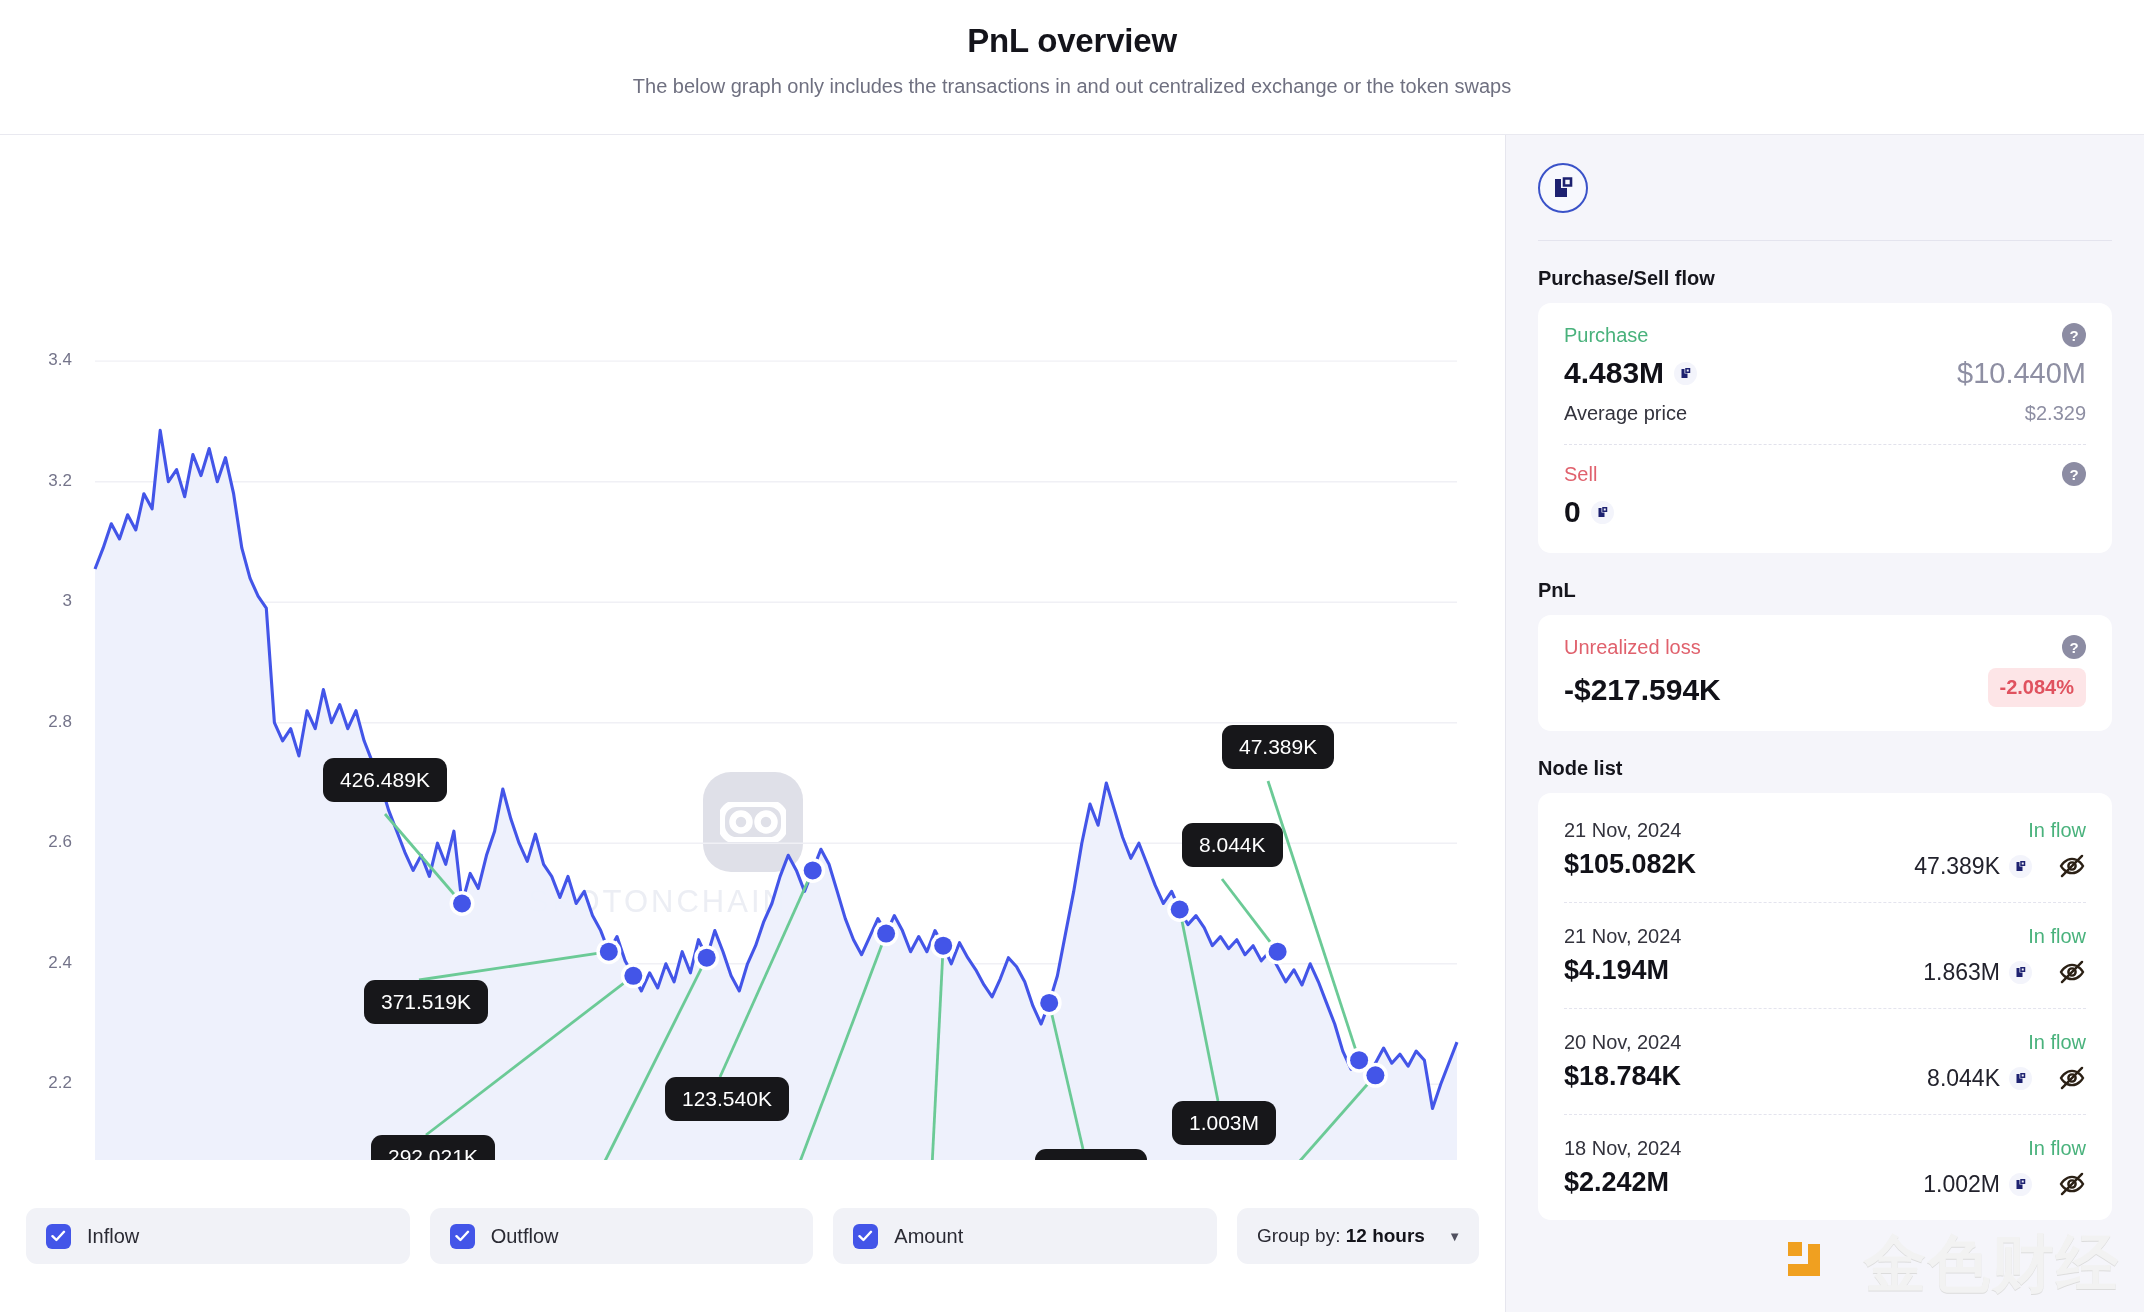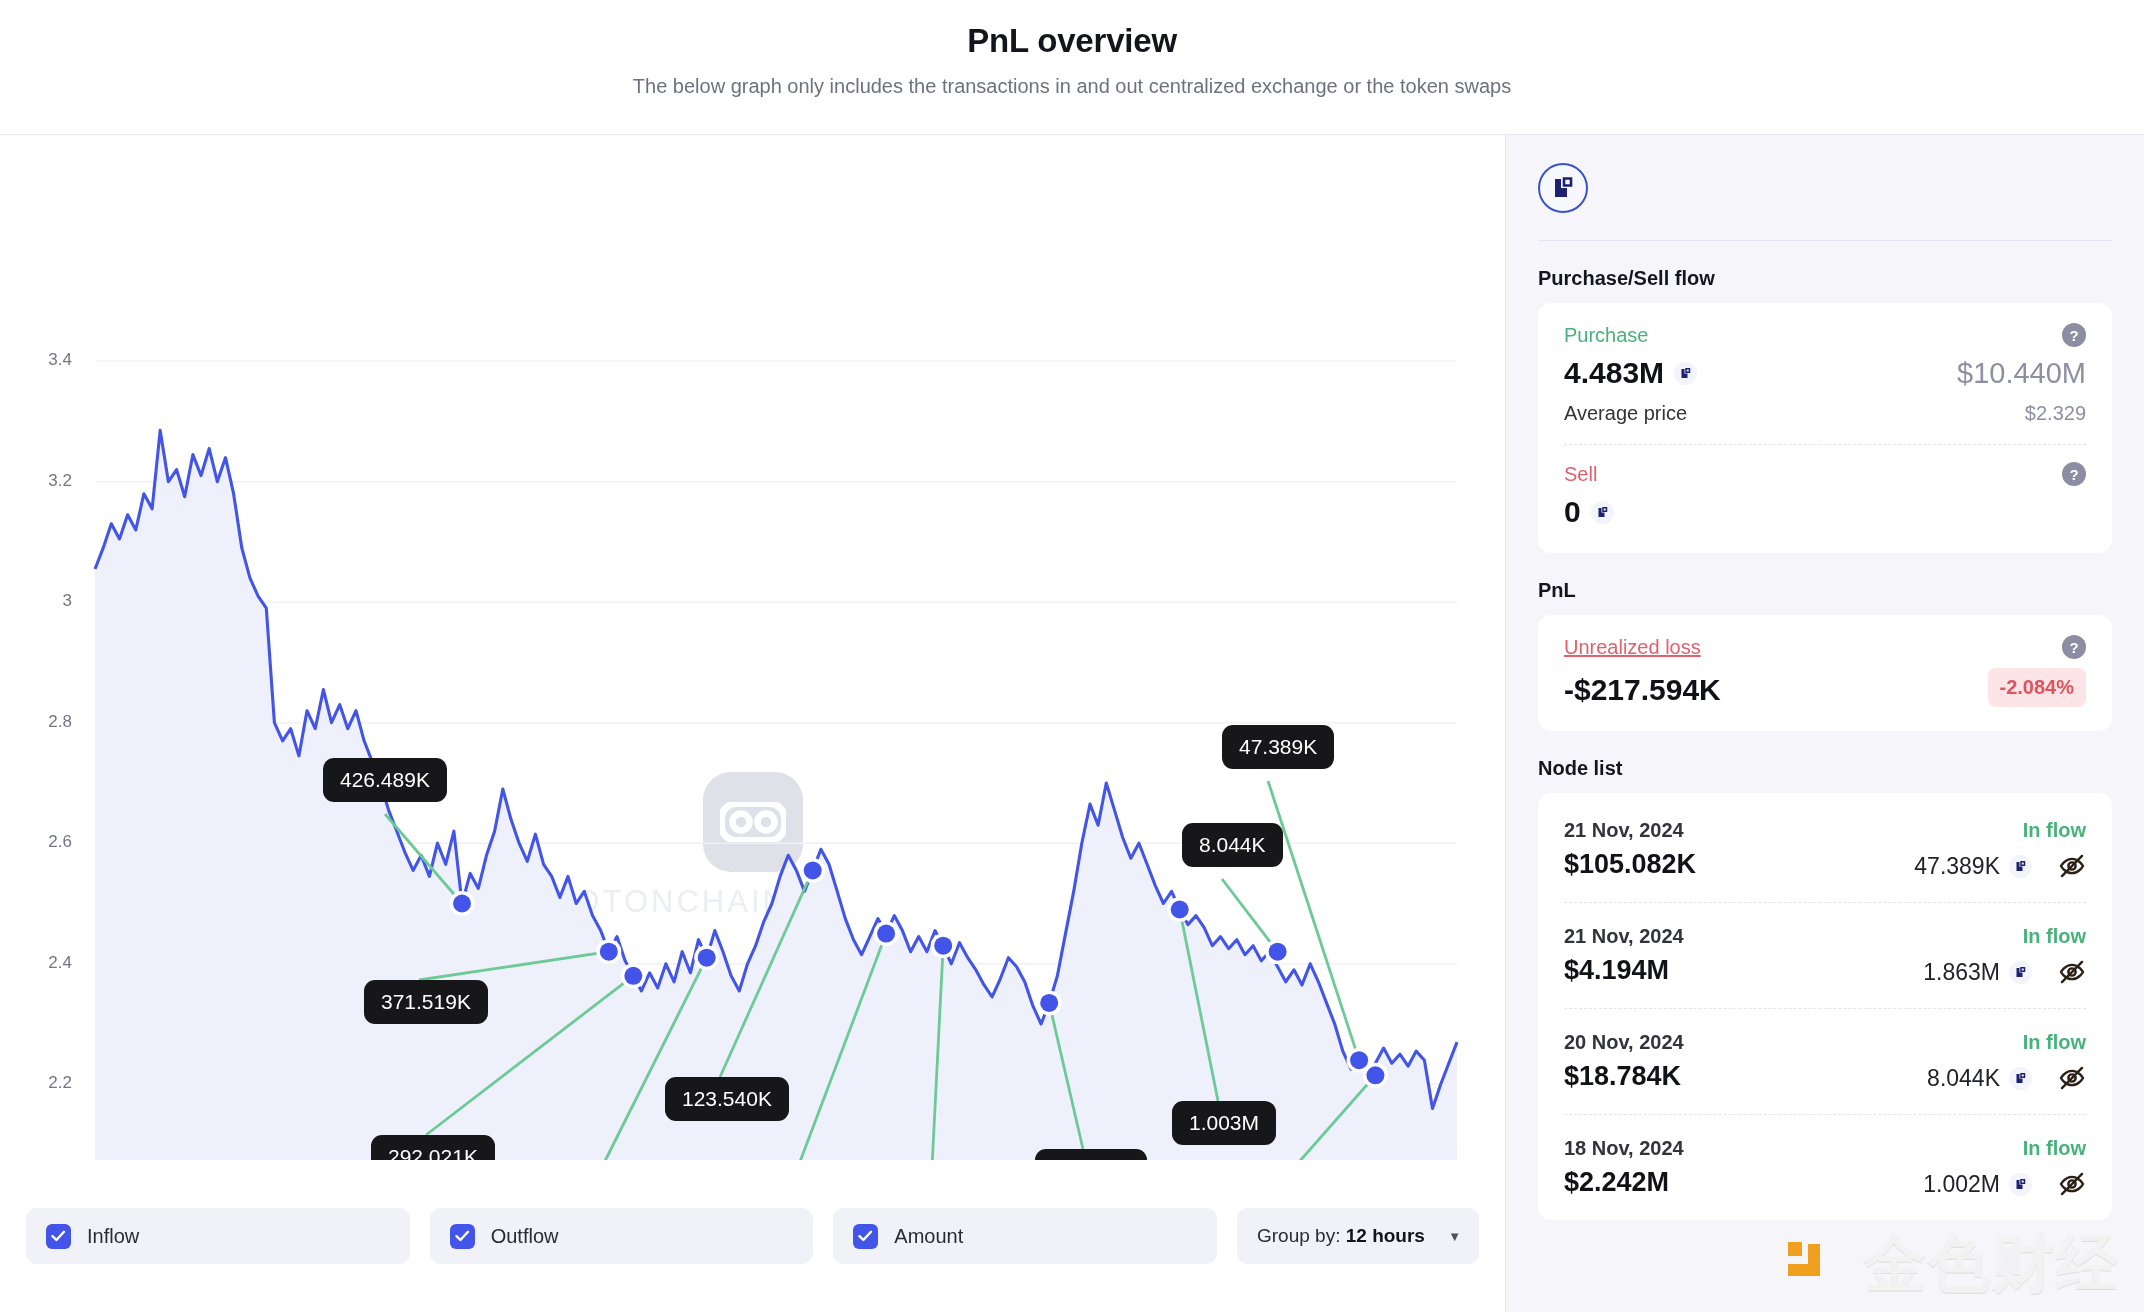--- a/index.html
+++ b/index.html
@@ -57,40 +57,40 @@
              padding: 28px 32px 0 32px; position: relative; overflow: hidden; }
   .tokenring { width: 50px; height: 50px; border-radius: 50%; border: 2.5px solid #3a52c8;
                background: #f7f8fd; display: flex; align-items: center; justify-content: center; }
   .sb-rule { height: 1px; background: #e4e4ee; margin: 27px 0 0; }
   .sec-title { font-size: 20px; font-weight: bold; color: #15151c; margin: 26px 0 13px; }
   .card { background: #fff; border-radius: 13px; padding: 20px 26px 24px; }
 
   .row-head { display: flex; align-items: flex-end; justify-content: space-between; }
   .lbl-buy { font-size: 20px; color: #49b27c; }
   .lbl-sell { font-size: 20px; color: #e0616d; }
-  .lbl-loss { font-size: 20px; color: #e0616d; text-decoration: underline; }
+  .lbl-loss { font-size: 20px; color: #e0616d; }
   .qmark { width: 24px; height: 24px; border-radius: 50%; background: #8c8ca3; color: #fff;
            font-size: 15px; font-weight: bold; display: flex; align-items: center; justify-content: center; }
   .row-val { display: flex; align-items: flex-end; justify-content: space-between; margin-top: 9px; }
   .big { font-size: 30px; font-weight: bold; color: #111118; display: flex; align-items: center; gap: 10px; }
   .usd { font-size: 29px; color: #8e8fa3; }
   .row-sub { display: flex; align-items: center; justify-content: space-between; margin-top: 12px; }
   .sub-l { font-size: 20px; color: #33333d; }
   .sub-r { font-size: 20px; color: #8e8fa3; }
   .dashrule { border-top: 1px dashed #e2e2ec; margin: 19px 0 17px; }
   .minitok { width: 23px; height: 23px; border-radius: 50%; background: #f3f4fb;
              display: flex; align-items: center; justify-content: center; flex: 0 0 auto; }
   .pct { font-size: 20px; font-weight: bold; color: #e0525f; background: #fde5e7;
          border-radius: 8px; padding: 8px 12px; }
 
   
   .nodecard { background: #fff; border-radius: 13px; padding: 4px 26px 0; }
   .noderow { padding: 22px 0 22px; border-top: 1px dashed #e4e4ee; }
   .noderow:first-child { border-top: none; }
-  .nr-top { display: flex; align-items: center; justify-content: space-between; font-weight: bold; }
+  .nr-top { display: flex; align-items: center; justify-content: space-between; }
   .nr-date { font-size: 20px; color: #33333d; }
   .nr-flow { font-size: 20px; color: #49b27c; }
   .nr-bot { display: flex; align-items: flex-end; justify-content: space-between; margin-top: 7px; }
   .nr-usd { font-size: 27px; font-weight: bold; color: #111118; }
   .nr-amt { font-size: 23px; color: #22222c; display: flex; align-items: center; gap: 9px; }
   .nr-right { display: flex; align-items: center; gap: 26px; }
   .eyeoff { width: 28px; height: 28px; flex: 0 0 auto; }
 
   
   .cnwm { position: absolute; right: 24px; bottom: 6px; display: flex; align-items: center;

